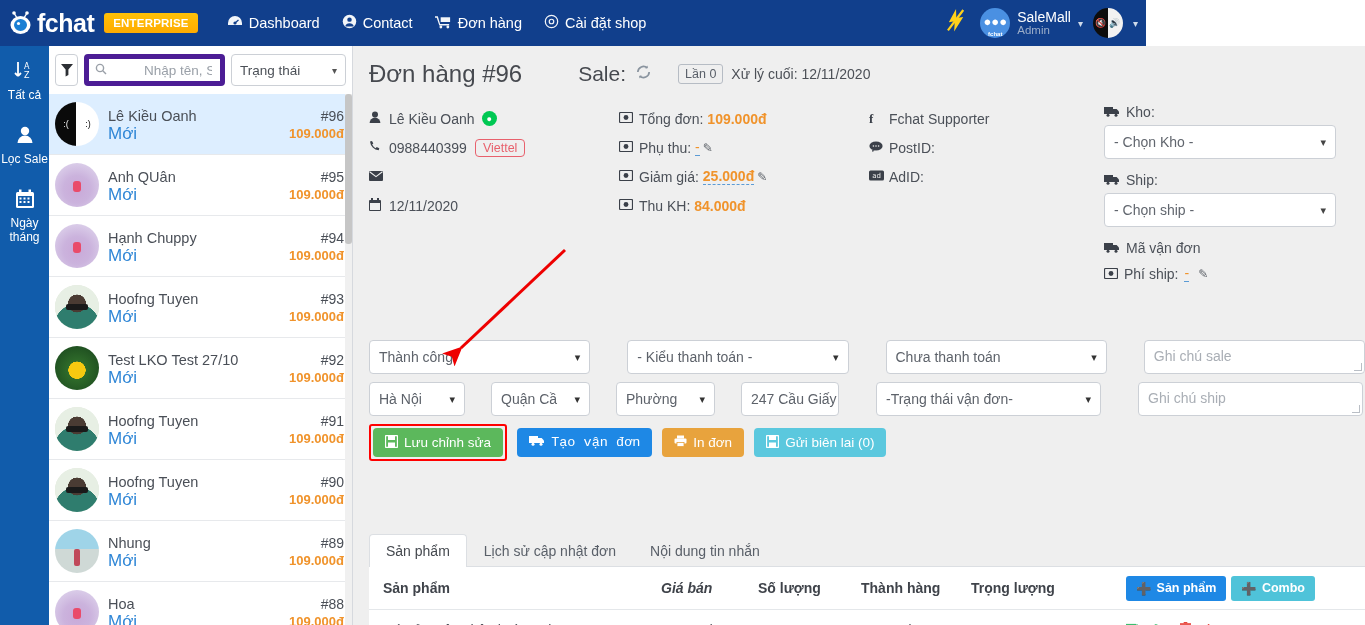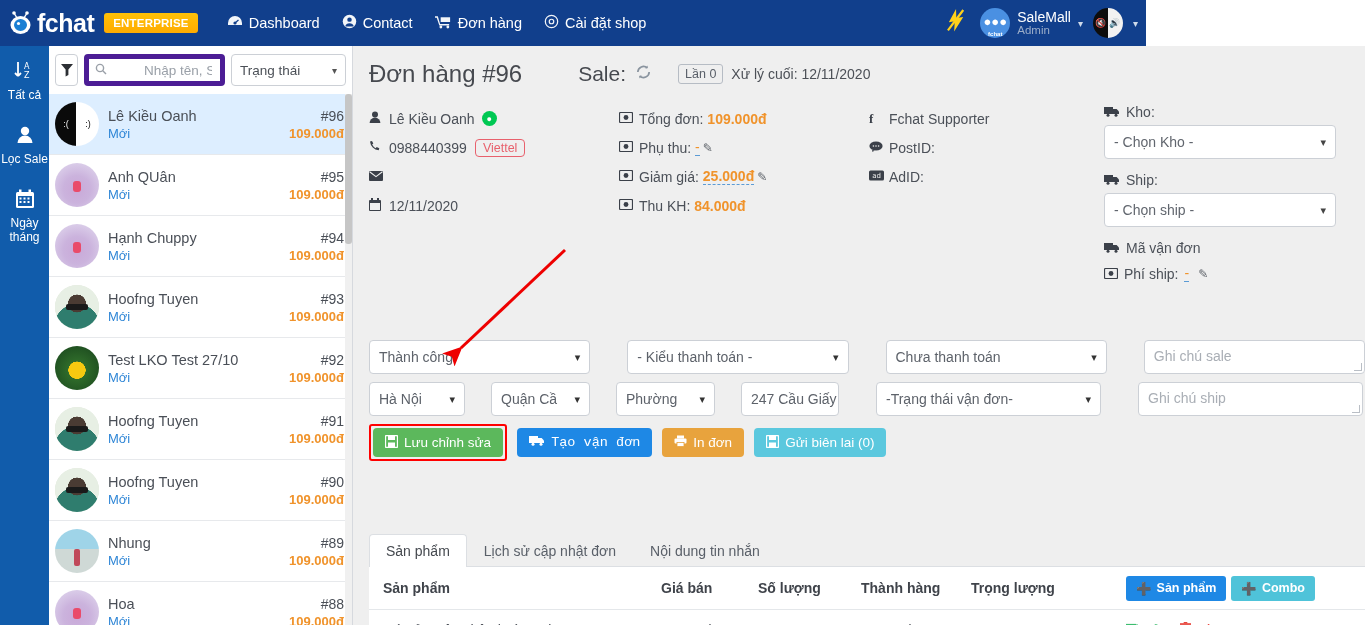--- a/index.html
+++ b/index.html
@@ -150,21 +150,21 @@
                 #e7efe4;}
   .ava-p2:after{content:"";position:absolute;left:26%;top:44%;width:48%;height:13%;background:#1a1a1a;border-radius:2px;}
   .ava-p3 { width:100%;height:100%;background:radial-gradient(circle at 50% 55%, #f6c910 0 26%, #2f6b2a 27%, #17421c 100%);}
   .ava-p4 { width:100%;height:100%;background:linear-gradient(#9fd4e8 0 45%, #cfd9d6 46% 100%); position:relative;}
   .ava-p4:after{content:"";position:absolute;left:44%;top:45%;width:12%;height:38%;background:#c0495a;border-radius:2px;}
   .ord-main { flex: 1; min-width: 0; }
   .ord-name {
     font-size: 14.5px; color: #4a4f57; line-height: 18px;
     white-space: nowrap; overflow: hidden; text-overflow: ellipsis;
   }
-  .ord-sub { font-size: 13px; color: #2f86d6; line-height: 17px; }
+  .ord-sub { font-size: 17px; color: #2f86d6; line-height: 17px; }
   .ord-right { text-align: right; flex: 0 0 auto; margin-left: 6px; }
   .ord-id { font-size: 14px; color: #4a4f57; line-height: 18px; }
   .ord-amt { font-size: 13px; color: #f0932b; font-weight: bold; line-height: 17px; }
 
   
   #main {
     position: absolute; top: 46px; left: 353px;
     width: 1012px; height: 579px;
     background: #efefef;
     padding: 14px 14px 0 16px;
@@ -260,21 +260,21 @@
     display: flex; align-items: center; height: 43px;
     border-bottom: 1px solid #e4e7ea; font-size: 14px; font-weight: bold; color: #3f434a;
     padding: 0 14px;
   }
   .tbl-row {
     display: flex; align-items: center; height: 41px;
     font-size: 14px; color: #4b5058; padding: 0 14px;
     border-bottom: 1px solid #e9ecef;
   }
   .c-prod { flex: 0 0 278px; }
-  .c-price { flex: 0 0 97px; }
+  .c-price { flex: 0 0 97px; font-style: italic; }
   .c-qty { flex: 0 0 103px; text-align: left; }
   .c-total { flex: 0 0 110px; }
   .c-weight { flex: 0 0 155px; }
   .c-act { flex: 1; display: flex; align-items: center; gap: 10px; }
   .mini-btn {
     height: 25px; border-radius: 3px; color:#fff; font-size: 12.5px;
     display: inline-flex; align-items:center; gap:5px; padding: 0 10px; cursor:pointer;
   }
   .mb-prod { background: #1e88e5; }
   .mb-combo { background: #4fc3d9; }

